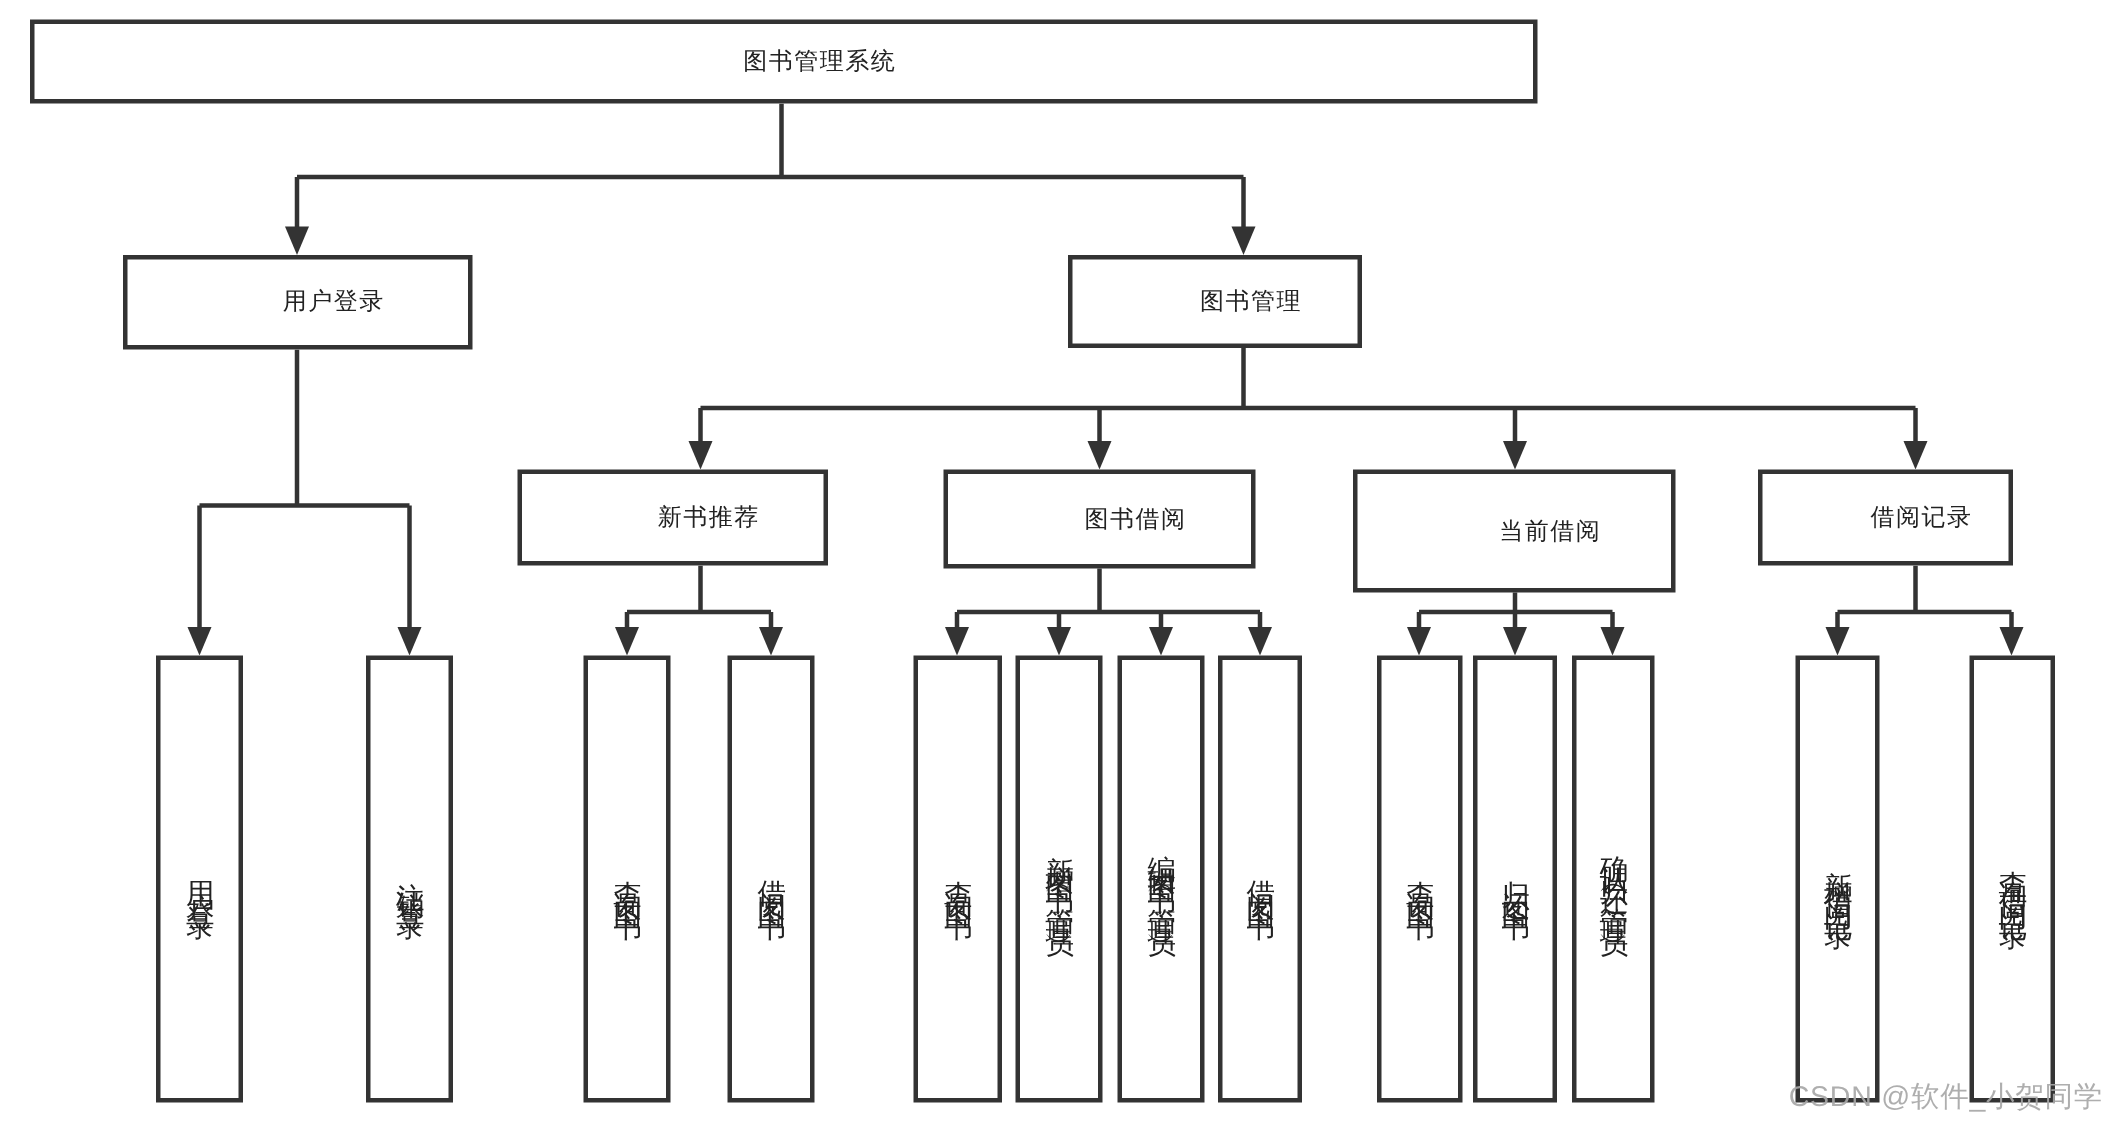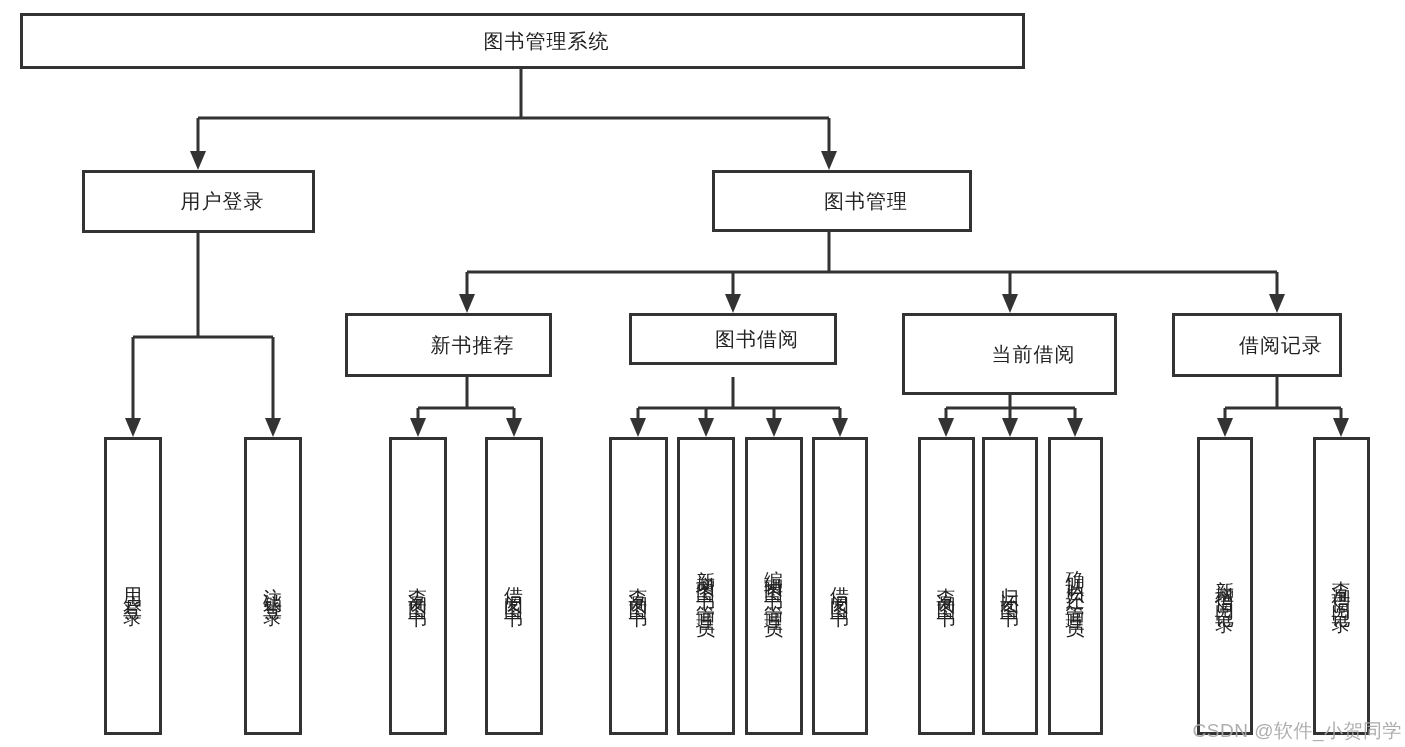--- a/index.html
+++ b/index.html
@@ -34,21 +34,21 @@
     stroke: none;
   }
   .node {
     position: absolute;
     border: 3px solid var(--line);
     background: var(--bg);
     display: flex;
     align-items: center;
     justify-content: center;
     color: var(--text);
-    font-size: 20px;
+    font-size: 16px;
     letter-spacing: 1px;
     text-align: center;
     padding-left: 48px;
   }
   .leaf {
     position: absolute;
     top: 437px;
     height: 298px;
     border: 3px solid var(--line);
     background: var(--bg);
@@ -131,28 +131,28 @@
     </g>
   </svg>
 
   <div class="node" style="left:20px; top:13px; width:1005px; height:56px;">
     <span>图书管理系统</span>
   </div>
 
   <div class="node" style="left:82px; top:170px; width:233px; height:63px;">
     <span>用户登录</span>
   </div>
-  <div class="node" style="left:712px; top:170px; width:260px; height:62px;">
+  <div class="node" style="left:712px; top:170px; width:196px; height:62px;">
     <span>图书管理</span>
   </div>
 
   <div class="node" style="left:345px; top:313px; width:207px; height:64px;">
     <span>新书推荐</span>
   </div>
-  <div class="node" style="left:629px; top:313px; width:208px; height:52px;">
+  <div class="node" style="left:629px; top:313px; width:208px; height:66px;">
     <span>图书借阅</span>
   </div>
   <div class="node" style="left:902px; top:313px; width:215px; height:82px;">
     <span>当前借阅</span>
   </div>
   <div class="node" style="left:1172px; top:313px; width:170px; height:64px;">
     <span>借阅记录</span>
   </div>
 
   <div class="leaf" style="left:104px; width:58px;">

